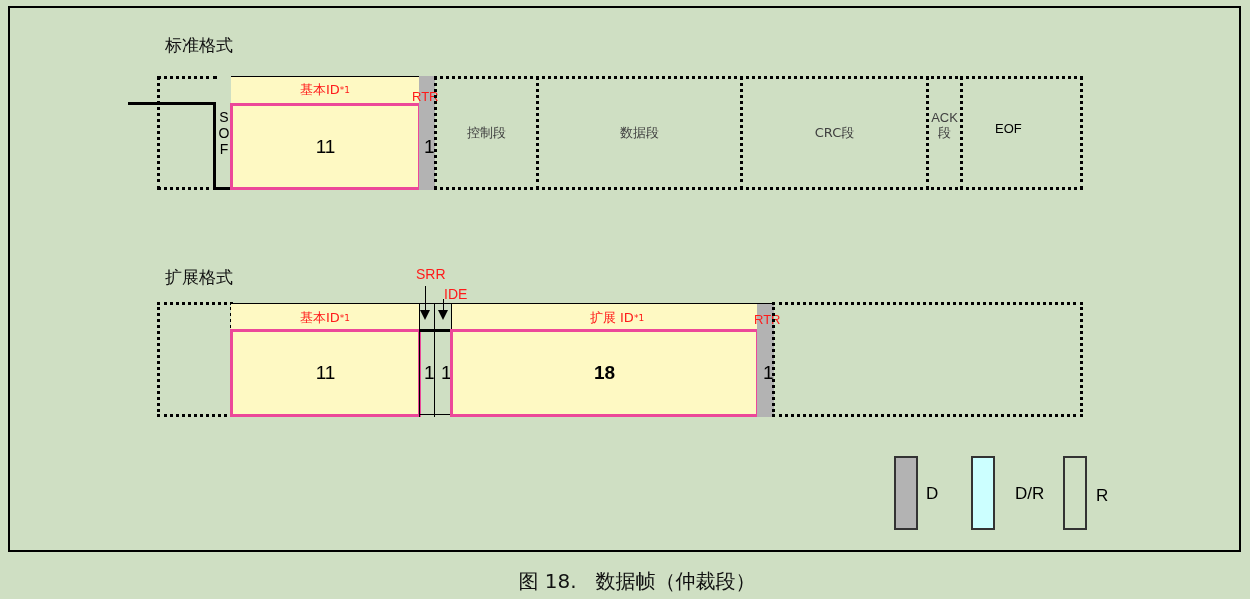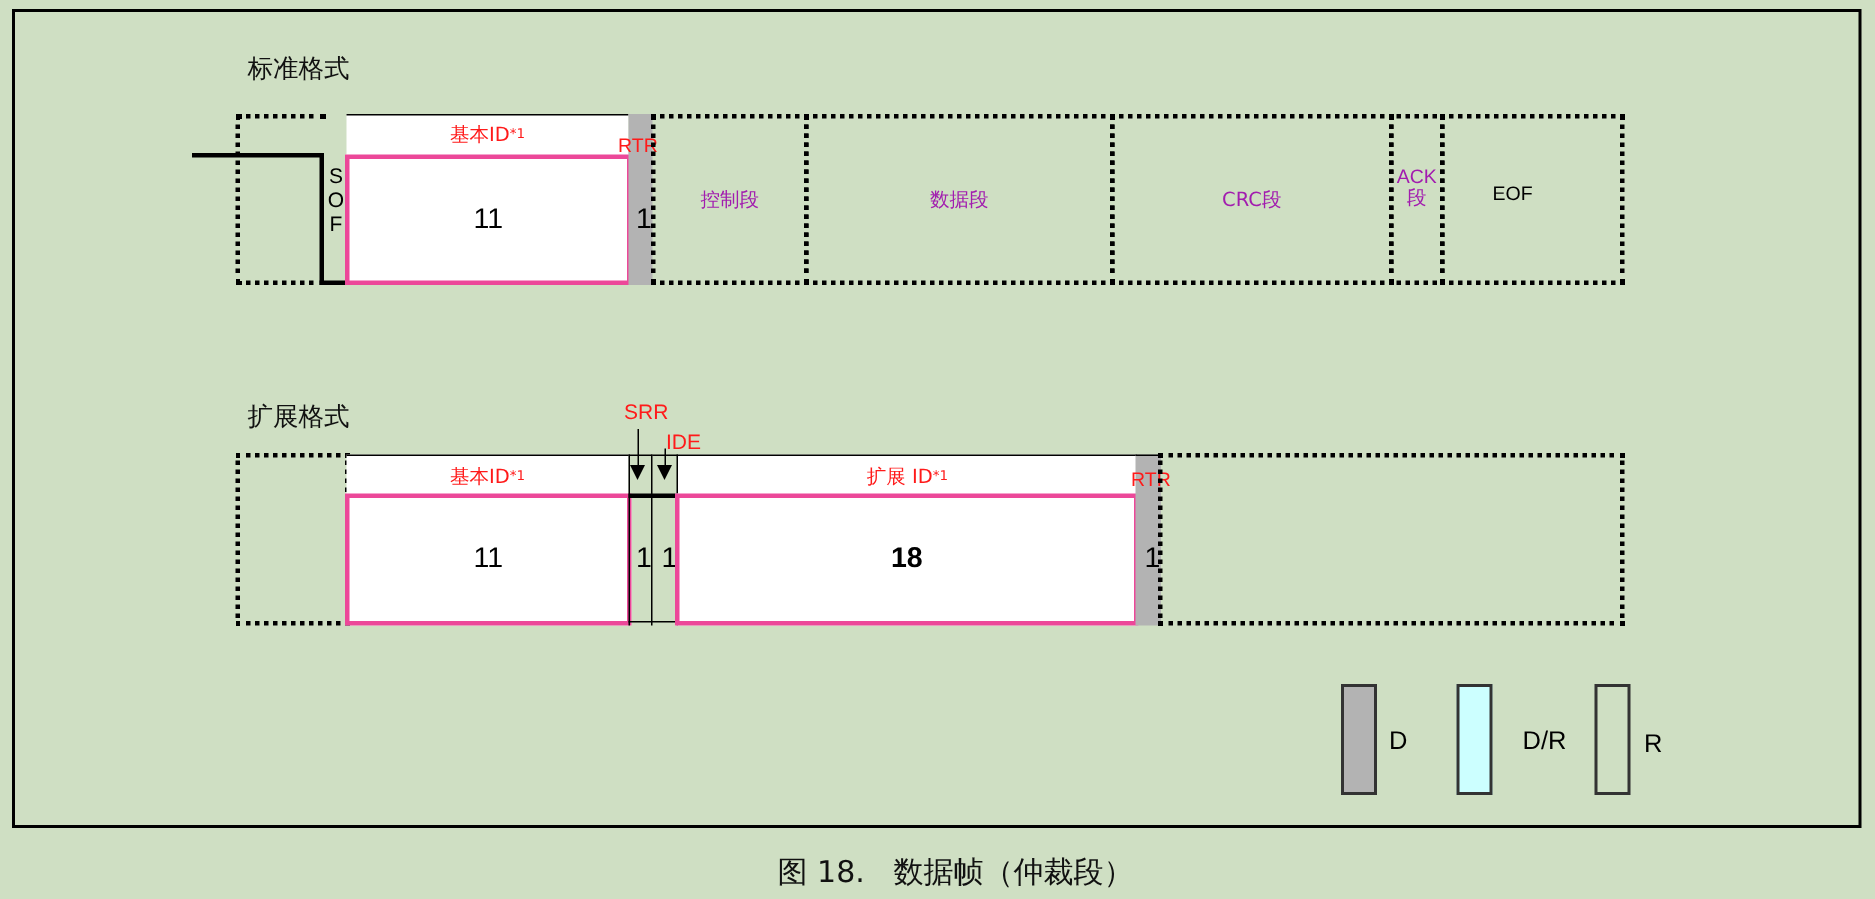--- a/index.html
+++ b/index.html
@@ -2,26 +2,26 @@
 <html><head>
   <meta charset="utf-8">
   <style>
     html, body { margin:0; padding:0; }
     body { width:1250px; height:599px; background:#cfdfc3; position:relative; overflow:hidden;
            font-family:"Liberation Sans","DejaVu Sans",sans-serif; }
     .frame { position:absolute; left:8px; top:6px; width:1229px; height:542px; border:2px solid #000; box-sizing:content-box; }
     .abs { position:absolute; box-sizing:border-box; }
     .dot { border:3px dotted #000; }
     .thick { border:3px solid #ec4899; }
-    .cyan { background:#ffffff; }
+    .cyan { background:#fef9c3; }
     .gray { background:#b3b3b3; }
     .label-cn { font-family:"DejaVu Sans",sans-serif; }
     .section-title { font-size:17px; color:#111; font-family:"DejaVu Sans",sans-serif; }
     .red { color:#ff1a1a; font-size:13px; }
-    .blue { color:#a21caf; font-size:13px; }
+    .blue { color:#404040; font-size:13px; }
     .num { font-size:19px; color:#000; }
     .center { display:flex; align-items:center; justify-content:center; text-align:center; }
     sup { font-size:9px; }
     .caption { position:absolute; left:12px; width:1250px; top:568px; text-align:center; font-size:20px; color:#111; font-family:"DejaVu Sans",sans-serif; }
     .arrow-line { position:absolute; width:1px; background:#000; }
     .arrow-head { position:absolute; width:0; height:0; border-left:5px solid transparent; border-right:5px solid transparent; border-top:10px solid #000; }
   </style>
 </head>
 <body>
 
@@ -91,21 +91,21 @@
 <div class="abs num" style="left:424px;top:362px;">1</div>
 <div class="abs num" style="left:441px;top:362px;">1</div>
 <div class="abs red" style="left:416px;top:266px;font-size:14px;">SRR</div>
 <div class="abs red" style="left:444px;top:286px;font-size:14px;">IDE</div>
 <div class="arrow-line" style="left:425px;top:286px;height:24px;"></div>
 <div class="arrow-head" style="left:420px;top:310px;"></div>
 <div class="arrow-line" style="left:443px;top:299px;height:12px;"></div>
 <div class="arrow-head" style="left:438px;top:310px;"></div>
 
 <div class="abs cyan" style="left:452px;top:303px;width:306px;height:28px;border-top:1px solid #000;">
-  <div class="abs red center label-cn" style="left:0;top:2px;width:306px;height:24px;">
+  <div class="abs red center label-cn" style="left:12px;top:2px;width:306px;height:24px;">
       <span>扩展 ID</span>
       <sup>*1</sup>
     </div>
 </div>
 <div class="abs thick cyan center num" style="left:450px;top:329px;width:309px;height:88px;font-weight:bold;">
     <span>18</span>
   </div>
 
 <div class="abs gray" style="left:757px;top:303px;width:17px;height:114px;border-top:1px solid #000;"></div>
 <div class="abs num" style="left:763px;top:362px;">1</div>

